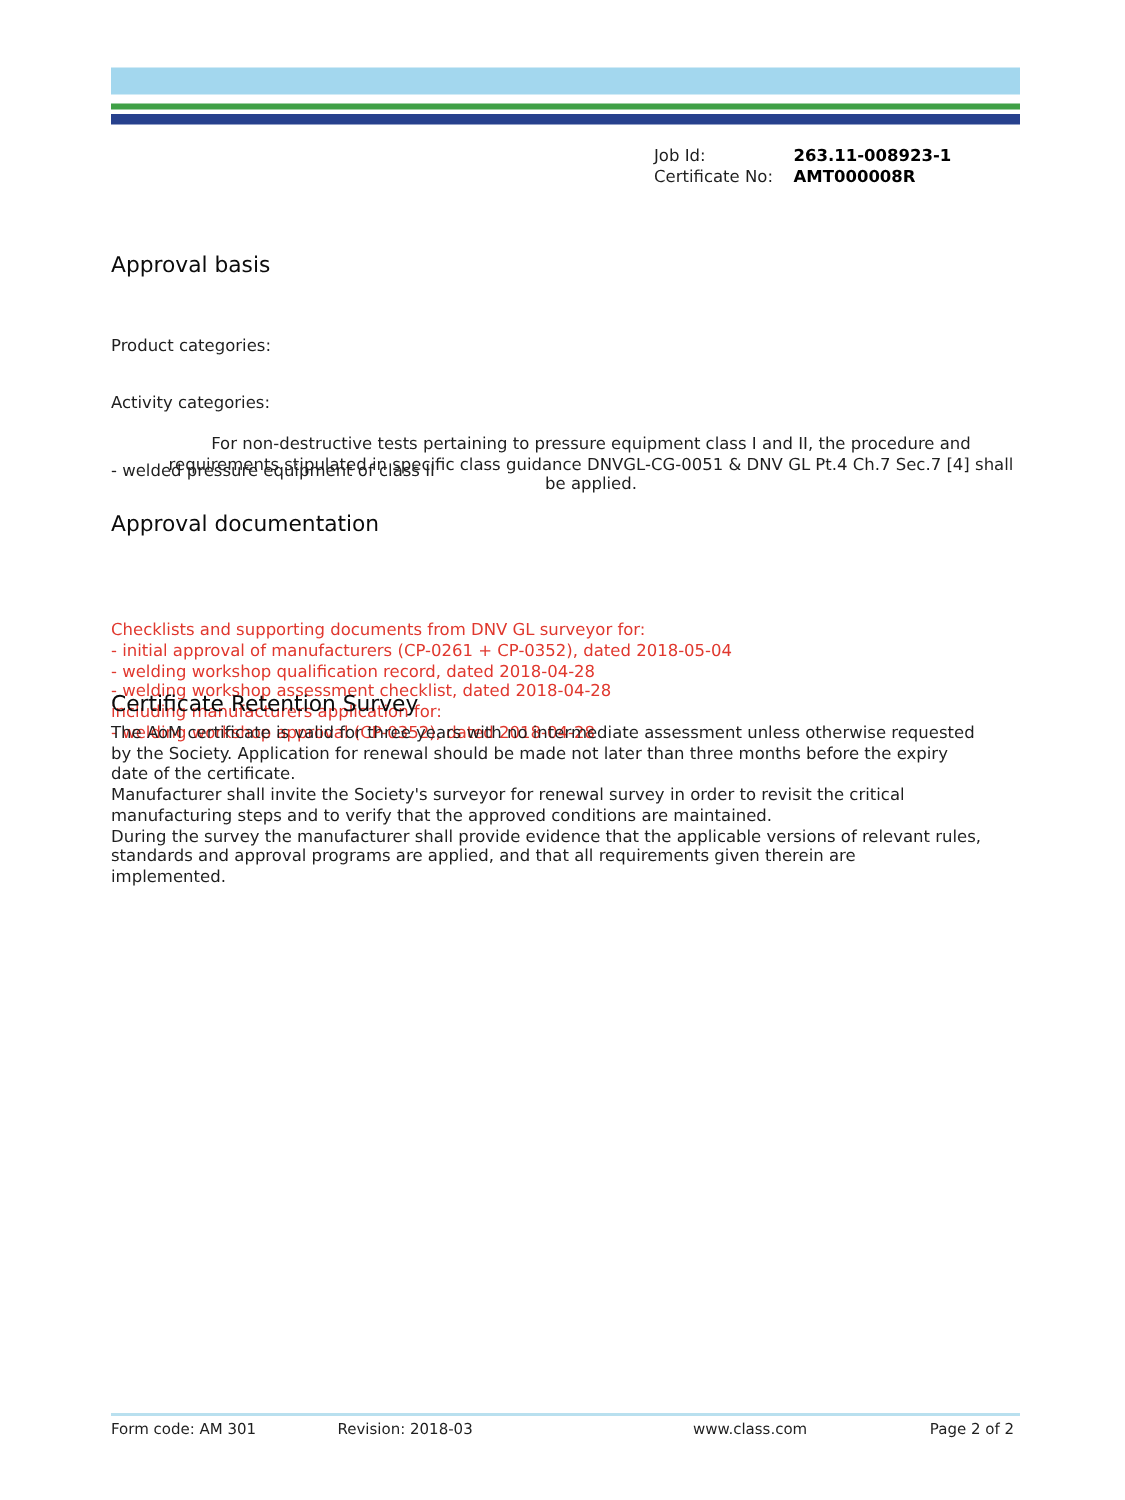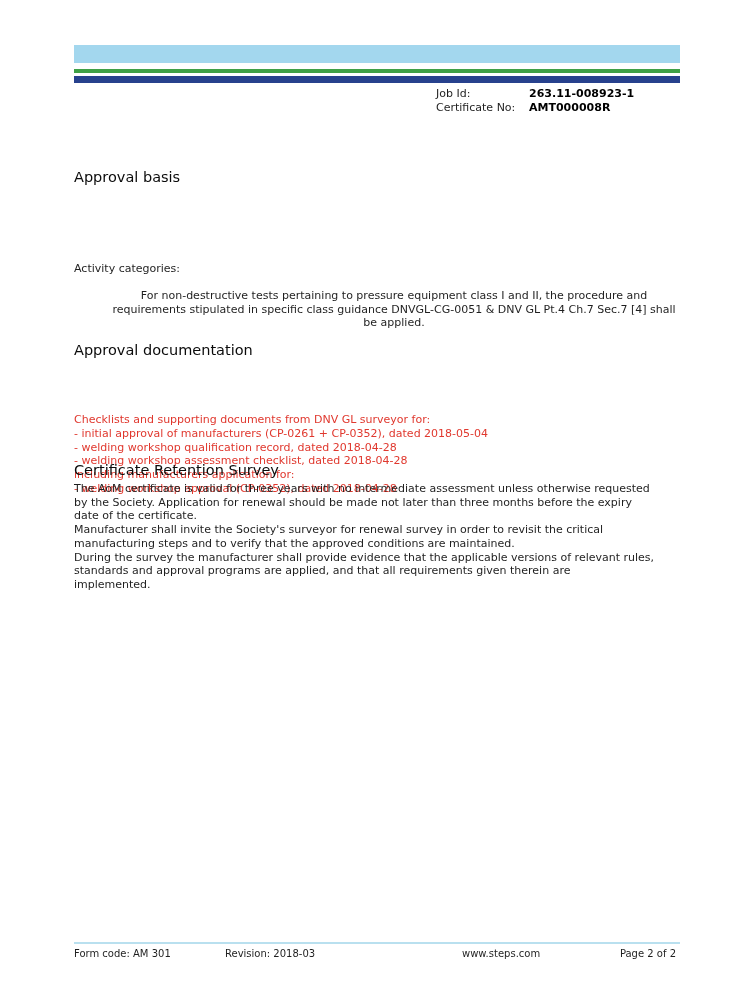--- a/index.html
+++ b/index.html
@@ -14,21 +14,21 @@
   }
 
   
   .band { position: absolute; left: 74px; width: 606px; }
   .band-light { top: 45px; height: 18px; background: #a3d7ee; }
   .band-green { top: 69px; height: 4px;  background: #3fa046; }
   .band-dark  { top: 76px; height: 7px;  background: #27418d; }
 
   
   .jobblock {
-    position: absolute; left: 436px; top: 87px;
+    position: absolute; left: 436px; top: 97px;
     font-size: 11px; line-height: 14px;
     display: grid; grid-template-columns: 93px auto;
   }
   .jobblock .val { font-weight: bold; color: #000; }
 
   
   .tblock {
     position: absolute; left: 74px; width: 640px;
     font-size: 11px; line-height: 13.7px;
     white-space: pre;
@@ -75,20 +75,26 @@
 
   <div class="jobblock">
     <span class="lbl">Job Id:</span>
     <span class="val">263.11-008923-1</span>
     <span class="lbl">Certificate No:</span>
     <span class="val">AMT000008R</span>
   </div>
 
   <div class="heading h-basis">Approval basis</div>
 
+  <div class="tblock b-product">
+    <div>Product categories:</div>
+    <div>
+      
+    <div class="listline">- welded pressure equipment of class II</div></div>
+  </div>
 
   <div class="tblock b-activity">
     <div>Activity categories:</div>
   </div>
 
   <div class="tblock b-ndt">For non-destructive tests pertaining to pressure equipment class I and II, the procedure and
 requirements stipulated in specific class guidance DNVGL-CG-0051 &amp; DNV GL Pt.4 Ch.7 Sec.7 [4] shall
 be applied.</div>
 
   <div class="heading h-doc">Approval documentation</div>
@@ -104,16 +110,16 @@
 date of the certificate.
 Manufacturer shall invite the Society's surveyor for renewal survey in order to revisit the critical
 manufacturing steps and to verify that the approved conditions are maintained.
 During the survey the manufacturer shall provide evidence that the applicable versions of relevant rules,
 standards and approval programs are applied, and that all requirements given therein are
 implemented.</div>
 
   <div class="footer-rule"></div>
   <div class="footer-item f-formcode">Form code: AM 301</div>
   <div class="footer-item f-revision">Revision: 2018-03</div>
-  <div class="footer-item f-website">www.steps.com</div>
+  <div class="footer-item f-website">www.class.com</div>
   <div class="footer-item f-page">Page 2 of 2</div>
 
 </div>
 
 </body></html>

